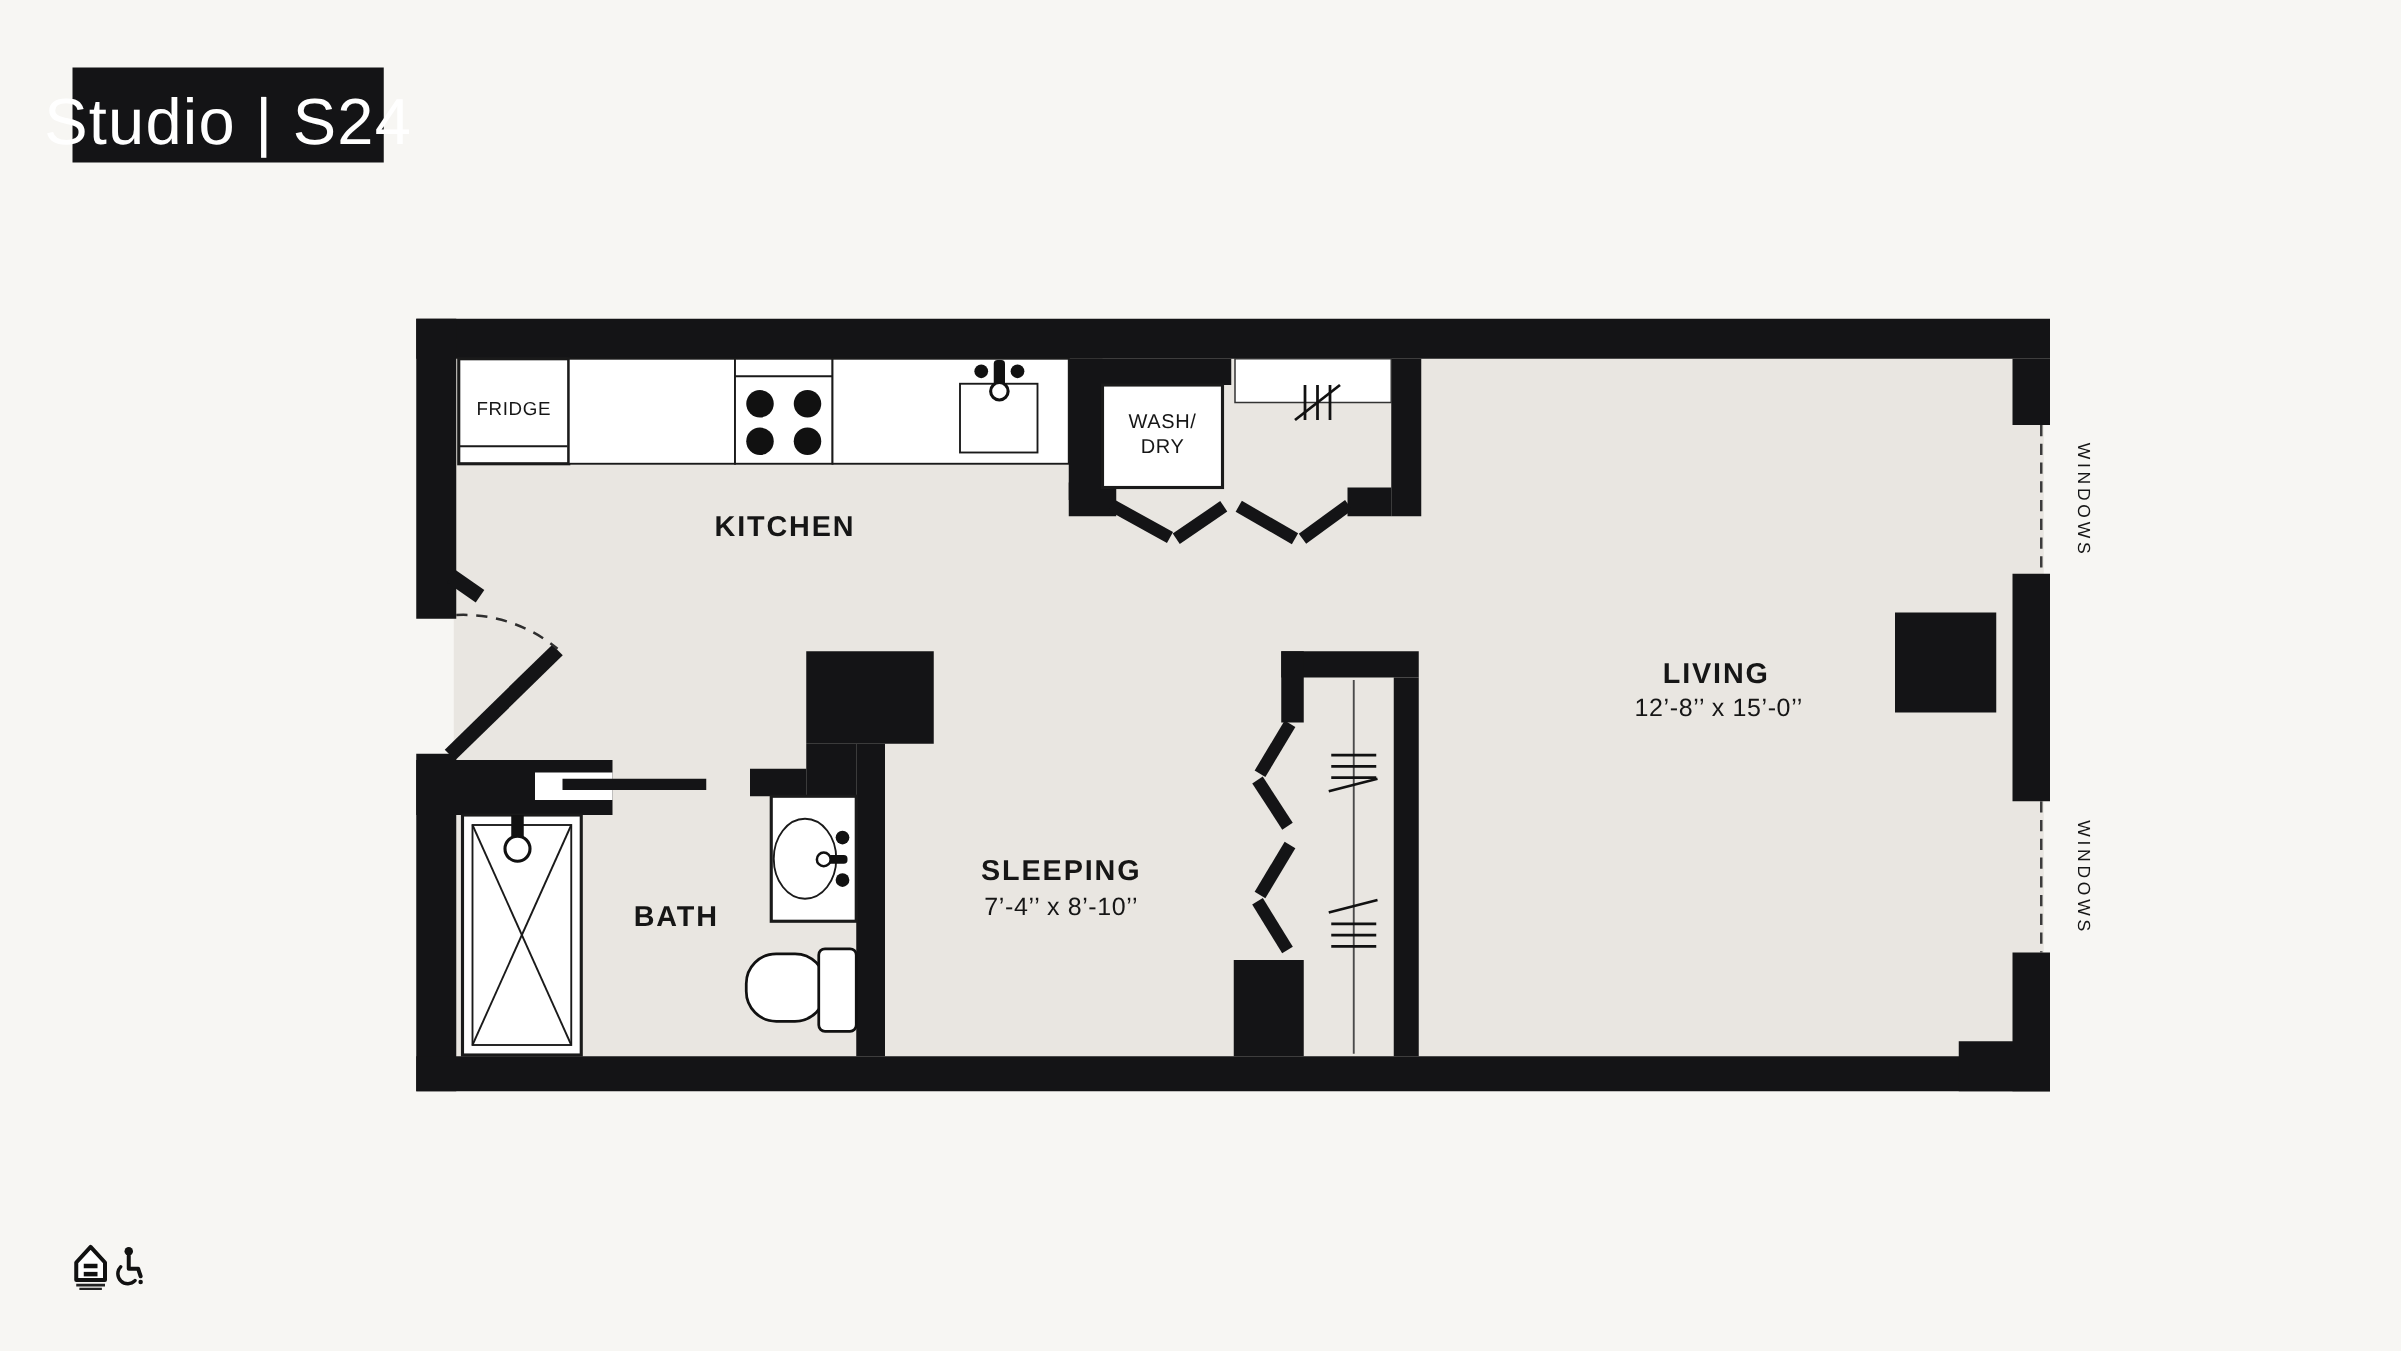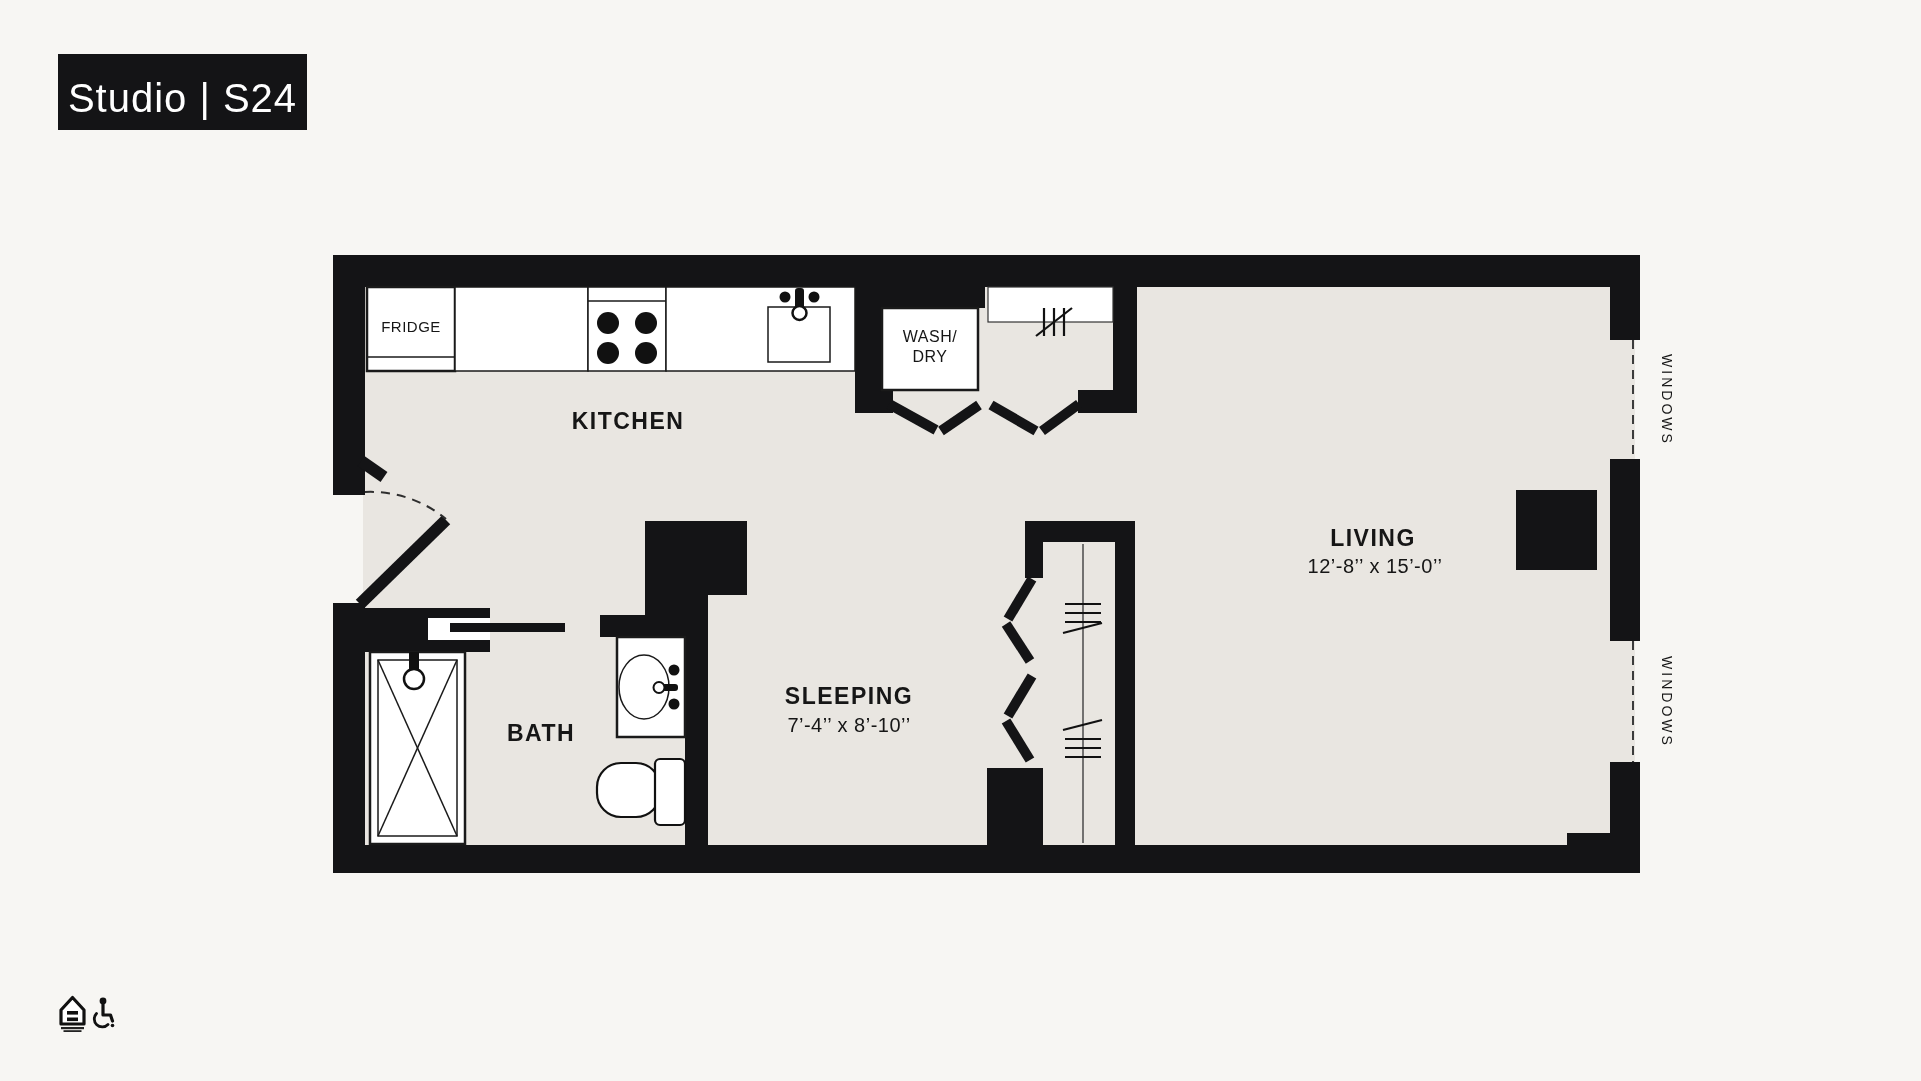--- a/index.html
+++ b/index.html
@@ -9,21 +9,21 @@
     --fixture:#ffffff;
     --ink:#161616;
   }
   html,body{margin:0;padding:0;}
   body{background:var(--bg);font-family:"Liberation Sans",sans-serif;}
   .page{position:relative;width:1921px;height:1081px;background:var(--bg);overflow:hidden;}
   .title-block{
     position:absolute;left:58px;top:54px;width:249px;height:76px;
     background:var(--wall);color:#ffffff;display:flex;align-items:center;justify-content:center;
   }
-  .title-block span{font-size:40px;letter-spacing:1px;white-space:pre;margin-top:12px;}
+  .title-block span{font-size:52px;letter-spacing:1px;white-space:pre;margin-top:12px;}
   svg{position:absolute;left:0;top:0;}
   .wall{fill:var(--wall);stroke:none;}
   .floor{fill:var(--floor);}
   .fix{fill:var(--fixture);stroke:#1a1a1a;stroke-width:2.5;}
   .fix-thin{fill:var(--fixture);stroke:#1a1a1a;stroke-width:1.5;}
   .ln{stroke:#1a1a1a;stroke-width:1.5;fill:none;}
   .burner{fill:#111;}
   .leaf{stroke:var(--wall);stroke-width:10;stroke-linecap:butt;}
   .door-leaf{stroke:var(--wall);stroke-width:12;}
   .swing{stroke:#2e2e2e;stroke-width:2;fill:none;stroke-dasharray:9 7;}

